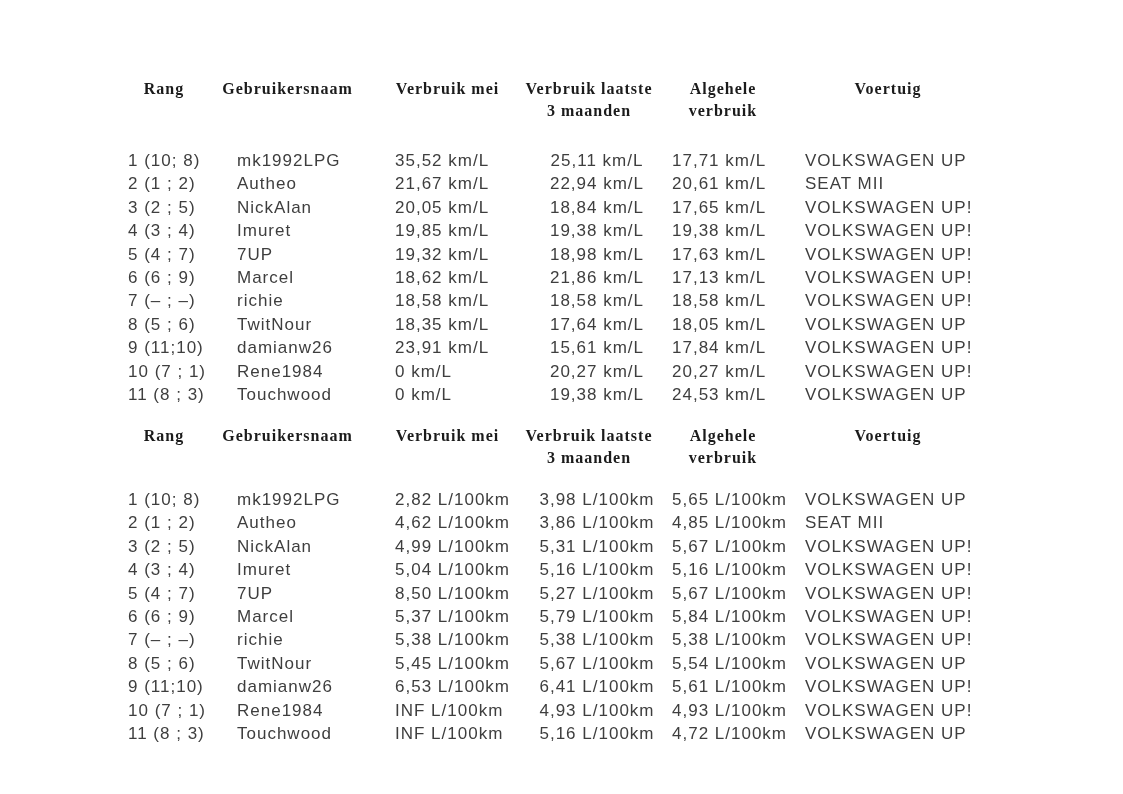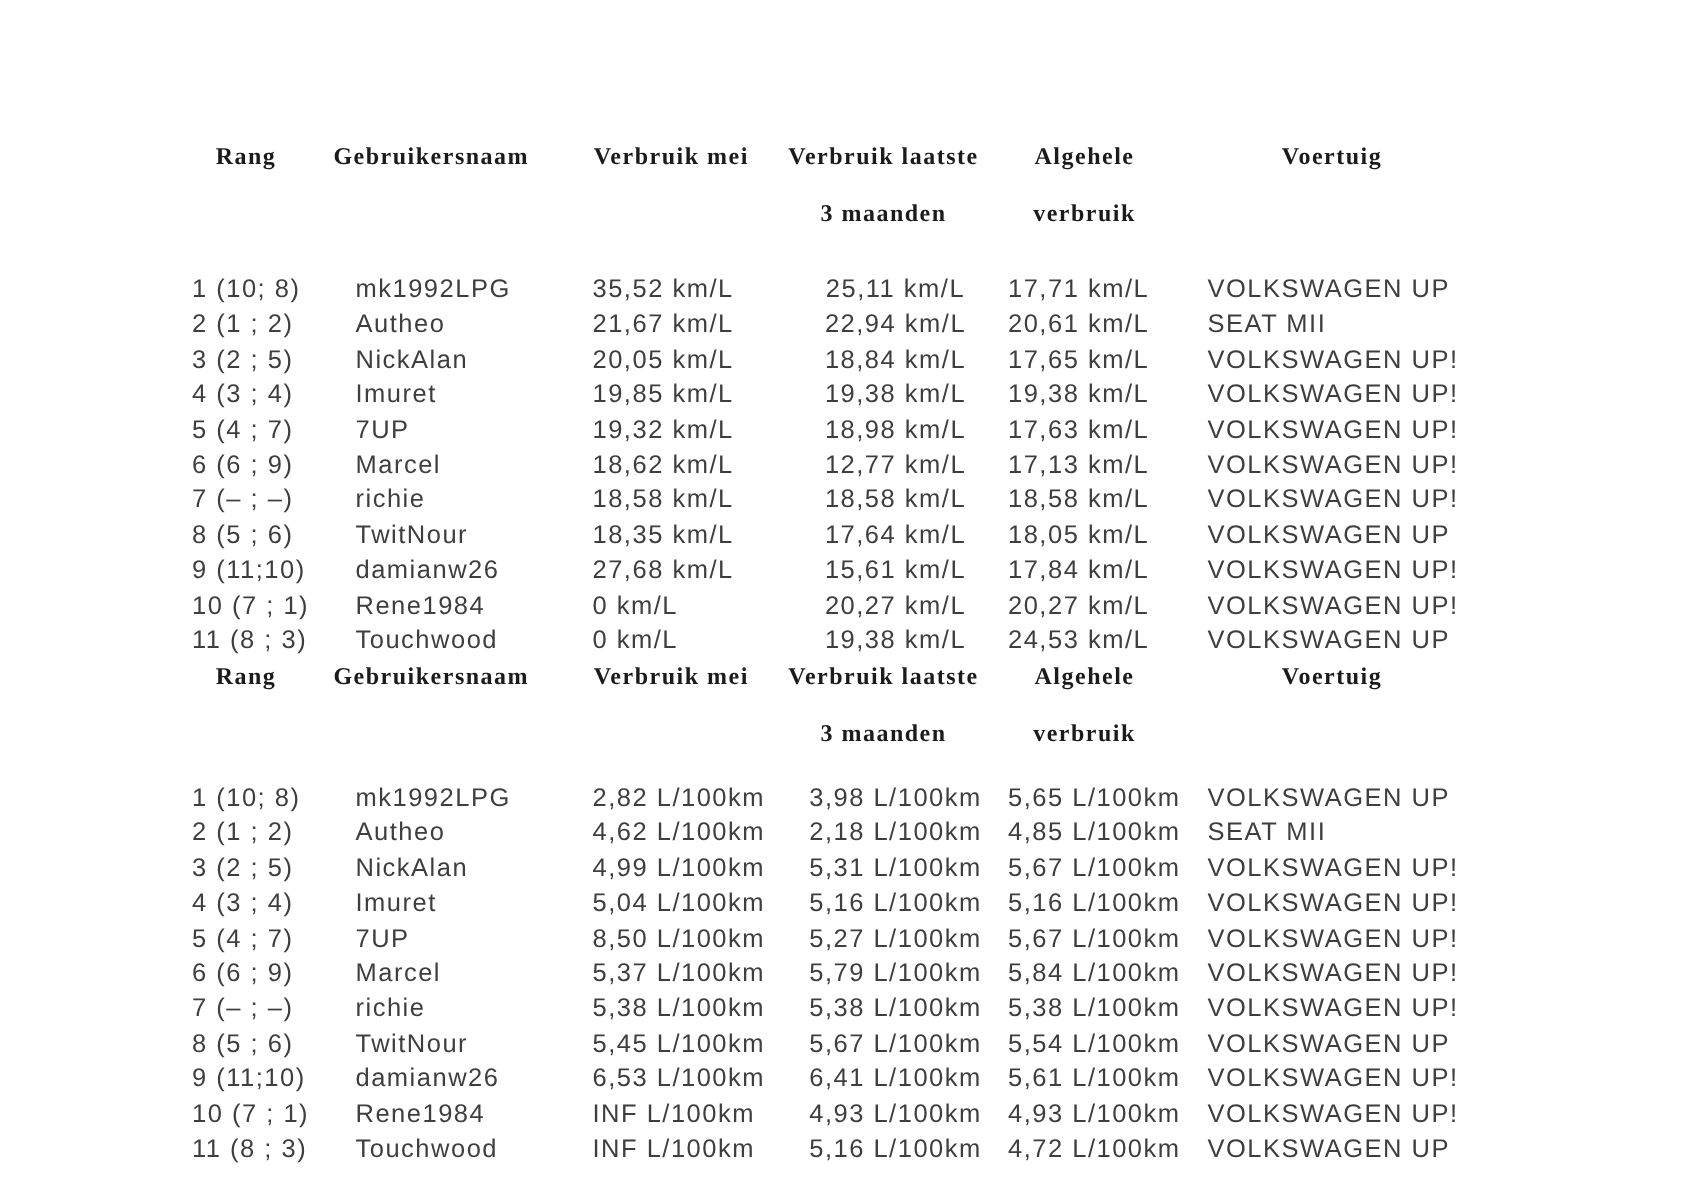--- a/index.html
+++ b/index.html
@@ -27,21 +27,20 @@
     font-weight: 700;
     font-size: 16px;
     letter-spacing: 1px;
     text-align: center;
     color: var(--header-color, #1b1b1b);
   }
   .hcell div {
     height: 22px;
     line-height: 22px;
     white-space: nowrap;
-    margin-top: 16px;
   }
   .tbody {
     display: block;
   }
   #table-0 .tbody { margin-top: 27px; }
   #table-1 .tbody { margin-top: 19px; }
   .dcell {
     font-size: 17px;
     letter-spacing: 1px;
     line-height: 23.4px;
@@ -125,21 +124,21 @@
         <div class="dcell c1">7UP</div>
         <div class="dcell c2">19,32 km/L</div>
         <div class="dcell c3">18,98 km/L</div>
         <div class="dcell c4">17,63 km/L</div>
         <div class="dcell c5">VOLKSWAGEN UP!</div>
       </div>
       <div class="drow">
         <div class="dcell c0">6 (6 ; 9)</div>
         <div class="dcell c1">Marcel</div>
         <div class="dcell c2">18,62 km/L</div>
-        <div class="dcell c3">12,77 km/L</div>
+        <div class="dcell c3">21,86 km/L</div>
         <div class="dcell c4">17,13 km/L</div>
         <div class="dcell c5">VOLKSWAGEN UP!</div>
       </div>
       <div class="drow">
         <div class="dcell c0">7 (– ; –)</div>
         <div class="dcell c1">richie</div>
         <div class="dcell c2">18,58 km/L</div>
         <div class="dcell c3">18,58 km/L</div>
         <div class="dcell c4">18,58 km/L</div>
         <div class="dcell c5">VOLKSWAGEN UP!</div>
@@ -148,21 +147,21 @@
         <div class="dcell c0">8 (5 ; 6)</div>
         <div class="dcell c1">TwitNour</div>
         <div class="dcell c2">18,35 km/L</div>
         <div class="dcell c3">17,64 km/L</div>
         <div class="dcell c4">18,05 km/L</div>
         <div class="dcell c5">VOLKSWAGEN UP</div>
       </div>
       <div class="drow">
         <div class="dcell c0">9 (11;10)</div>
         <div class="dcell c1">damianw26</div>
-        <div class="dcell c2">27,68 km/L</div>
+        <div class="dcell c2">23,91 km/L</div>
         <div class="dcell c3">15,61 km/L</div>
         <div class="dcell c4">17,84 km/L</div>
         <div class="dcell c5">VOLKSWAGEN UP!</div>
       </div>
       <div class="drow">
         <div class="dcell c0">10 (7 ; 1)</div>
         <div class="dcell c1">Rene1984</div>
         <div class="dcell c2">0 km/L</div>
         <div class="dcell c3">20,27 km/L</div>
         <div class="dcell c4">20,27 km/L</div>
@@ -212,21 +211,21 @@
         <div class="dcell c1">mk1992LPG</div>
         <div class="dcell c2">2,82 L/100km</div>
         <div class="dcell c3">3,98 L/100km</div>
         <div class="dcell c4">5,65 L/100km</div>
         <div class="dcell c5">VOLKSWAGEN UP</div>
       </div>
       <div class="drow">
         <div class="dcell c0">2 (1 ; 2)</div>
         <div class="dcell c1">Autheo</div>
         <div class="dcell c2">4,62 L/100km</div>
-        <div class="dcell c3">2,18 L/100km</div>
+        <div class="dcell c3">3,86 L/100km</div>
         <div class="dcell c4">4,85 L/100km</div>
         <div class="dcell c5">SEAT MII</div>
       </div>
       <div class="drow">
         <div class="dcell c0">3 (2 ; 5)</div>
         <div class="dcell c1">NickAlan</div>
         <div class="dcell c2">4,99 L/100km</div>
         <div class="dcell c3">5,31 L/100km</div>
         <div class="dcell c4">5,67 L/100km</div>
         <div class="dcell c5">VOLKSWAGEN UP!</div>

